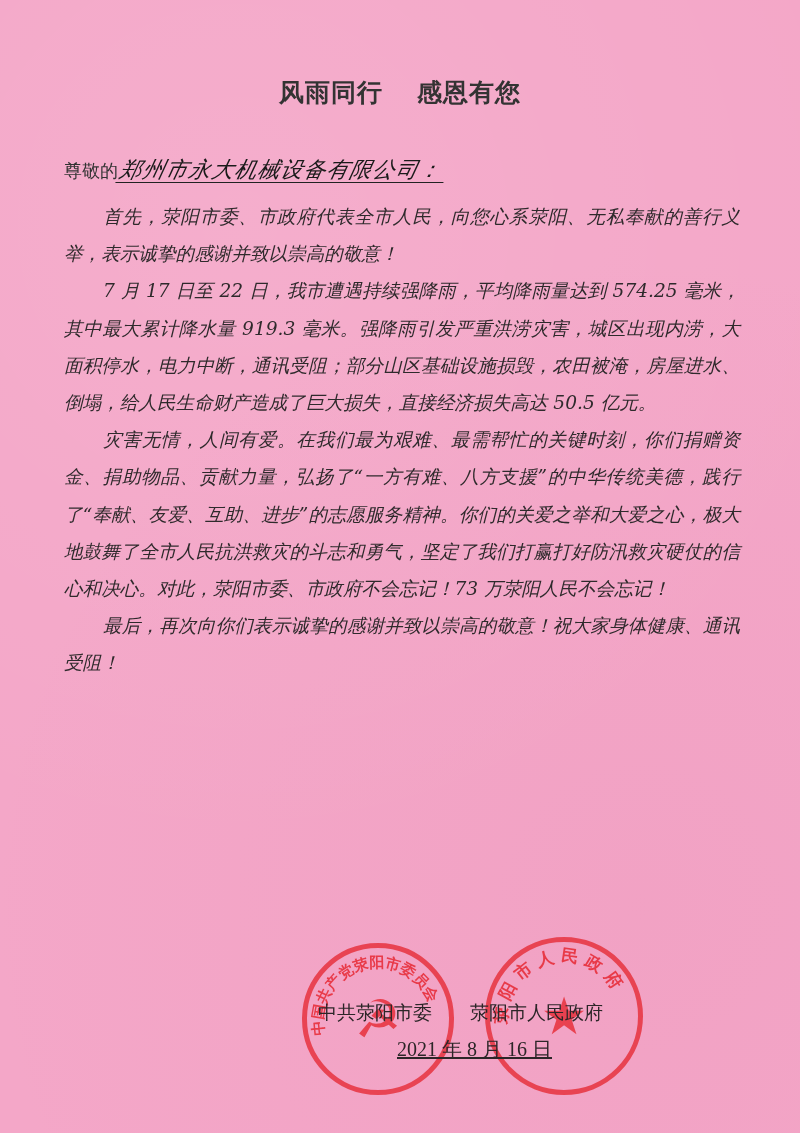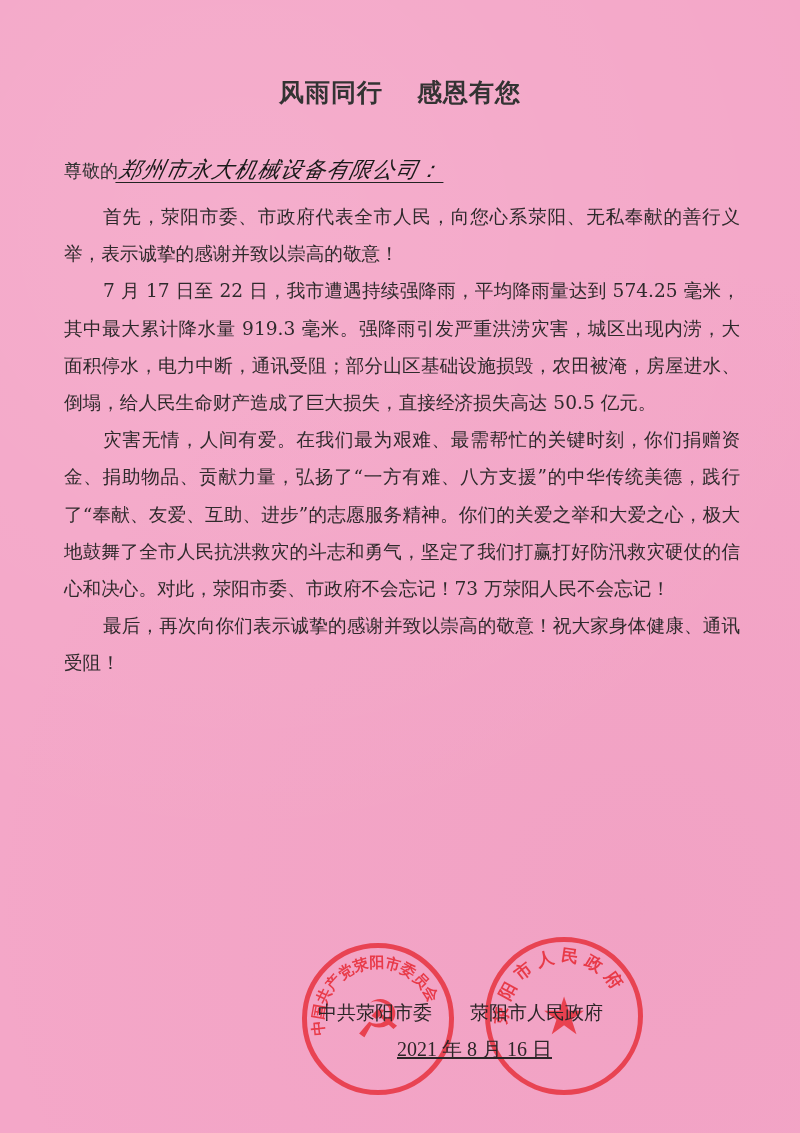--- a/index.html
+++ b/index.html
@@ -30,21 +30,21 @@
     position:absolute; top:158px; left:64px;
     font-size:18px; color:#333; white-space:nowrap;
   }
   .salutation .recipient {
     display:inline-block; font-style:italic; font-family:"DejaVu Serif", serif;
     font-size:22px; color:#1a1a1a; border-bottom:1.5px solid #222; padding:0 4px 0 2px;
     transform:skewX(-12deg); letter-spacing:1px; line-height:24px;
   }
   .body {
     position:absolute; top:198px; left:64px; width:676px;
-    font-size:18.6px; line-height:37.2px; color:#2f2a2c; text-align:justify;
+    font-size:18.6px; line-height:37.2px; color:#2f2a2c; text-align:justify;font-style:italic;
   }
   .para { margin:0; text-indent:2.1em; }
   .seal {
     position:absolute; border:5px solid rgba(230,40,50,0.78); border-radius:50%;
     color:rgba(230,40,50,0.8); font-family:"DejaVu Sans", sans-serif;
   }
   .seal.party { left:302px; top:943px; width:142px; height:142px; }
   .seal.gov { left:485px; top:937px; width:148px; height:148px; }
   .seal .ring-text { position:absolute; left:0; top:0; width:100%; height:100%; }
   .seal .emblem { position:absolute; font-size:52px; left:50%; top:50%; transform:translate(-50%,-50%); }

